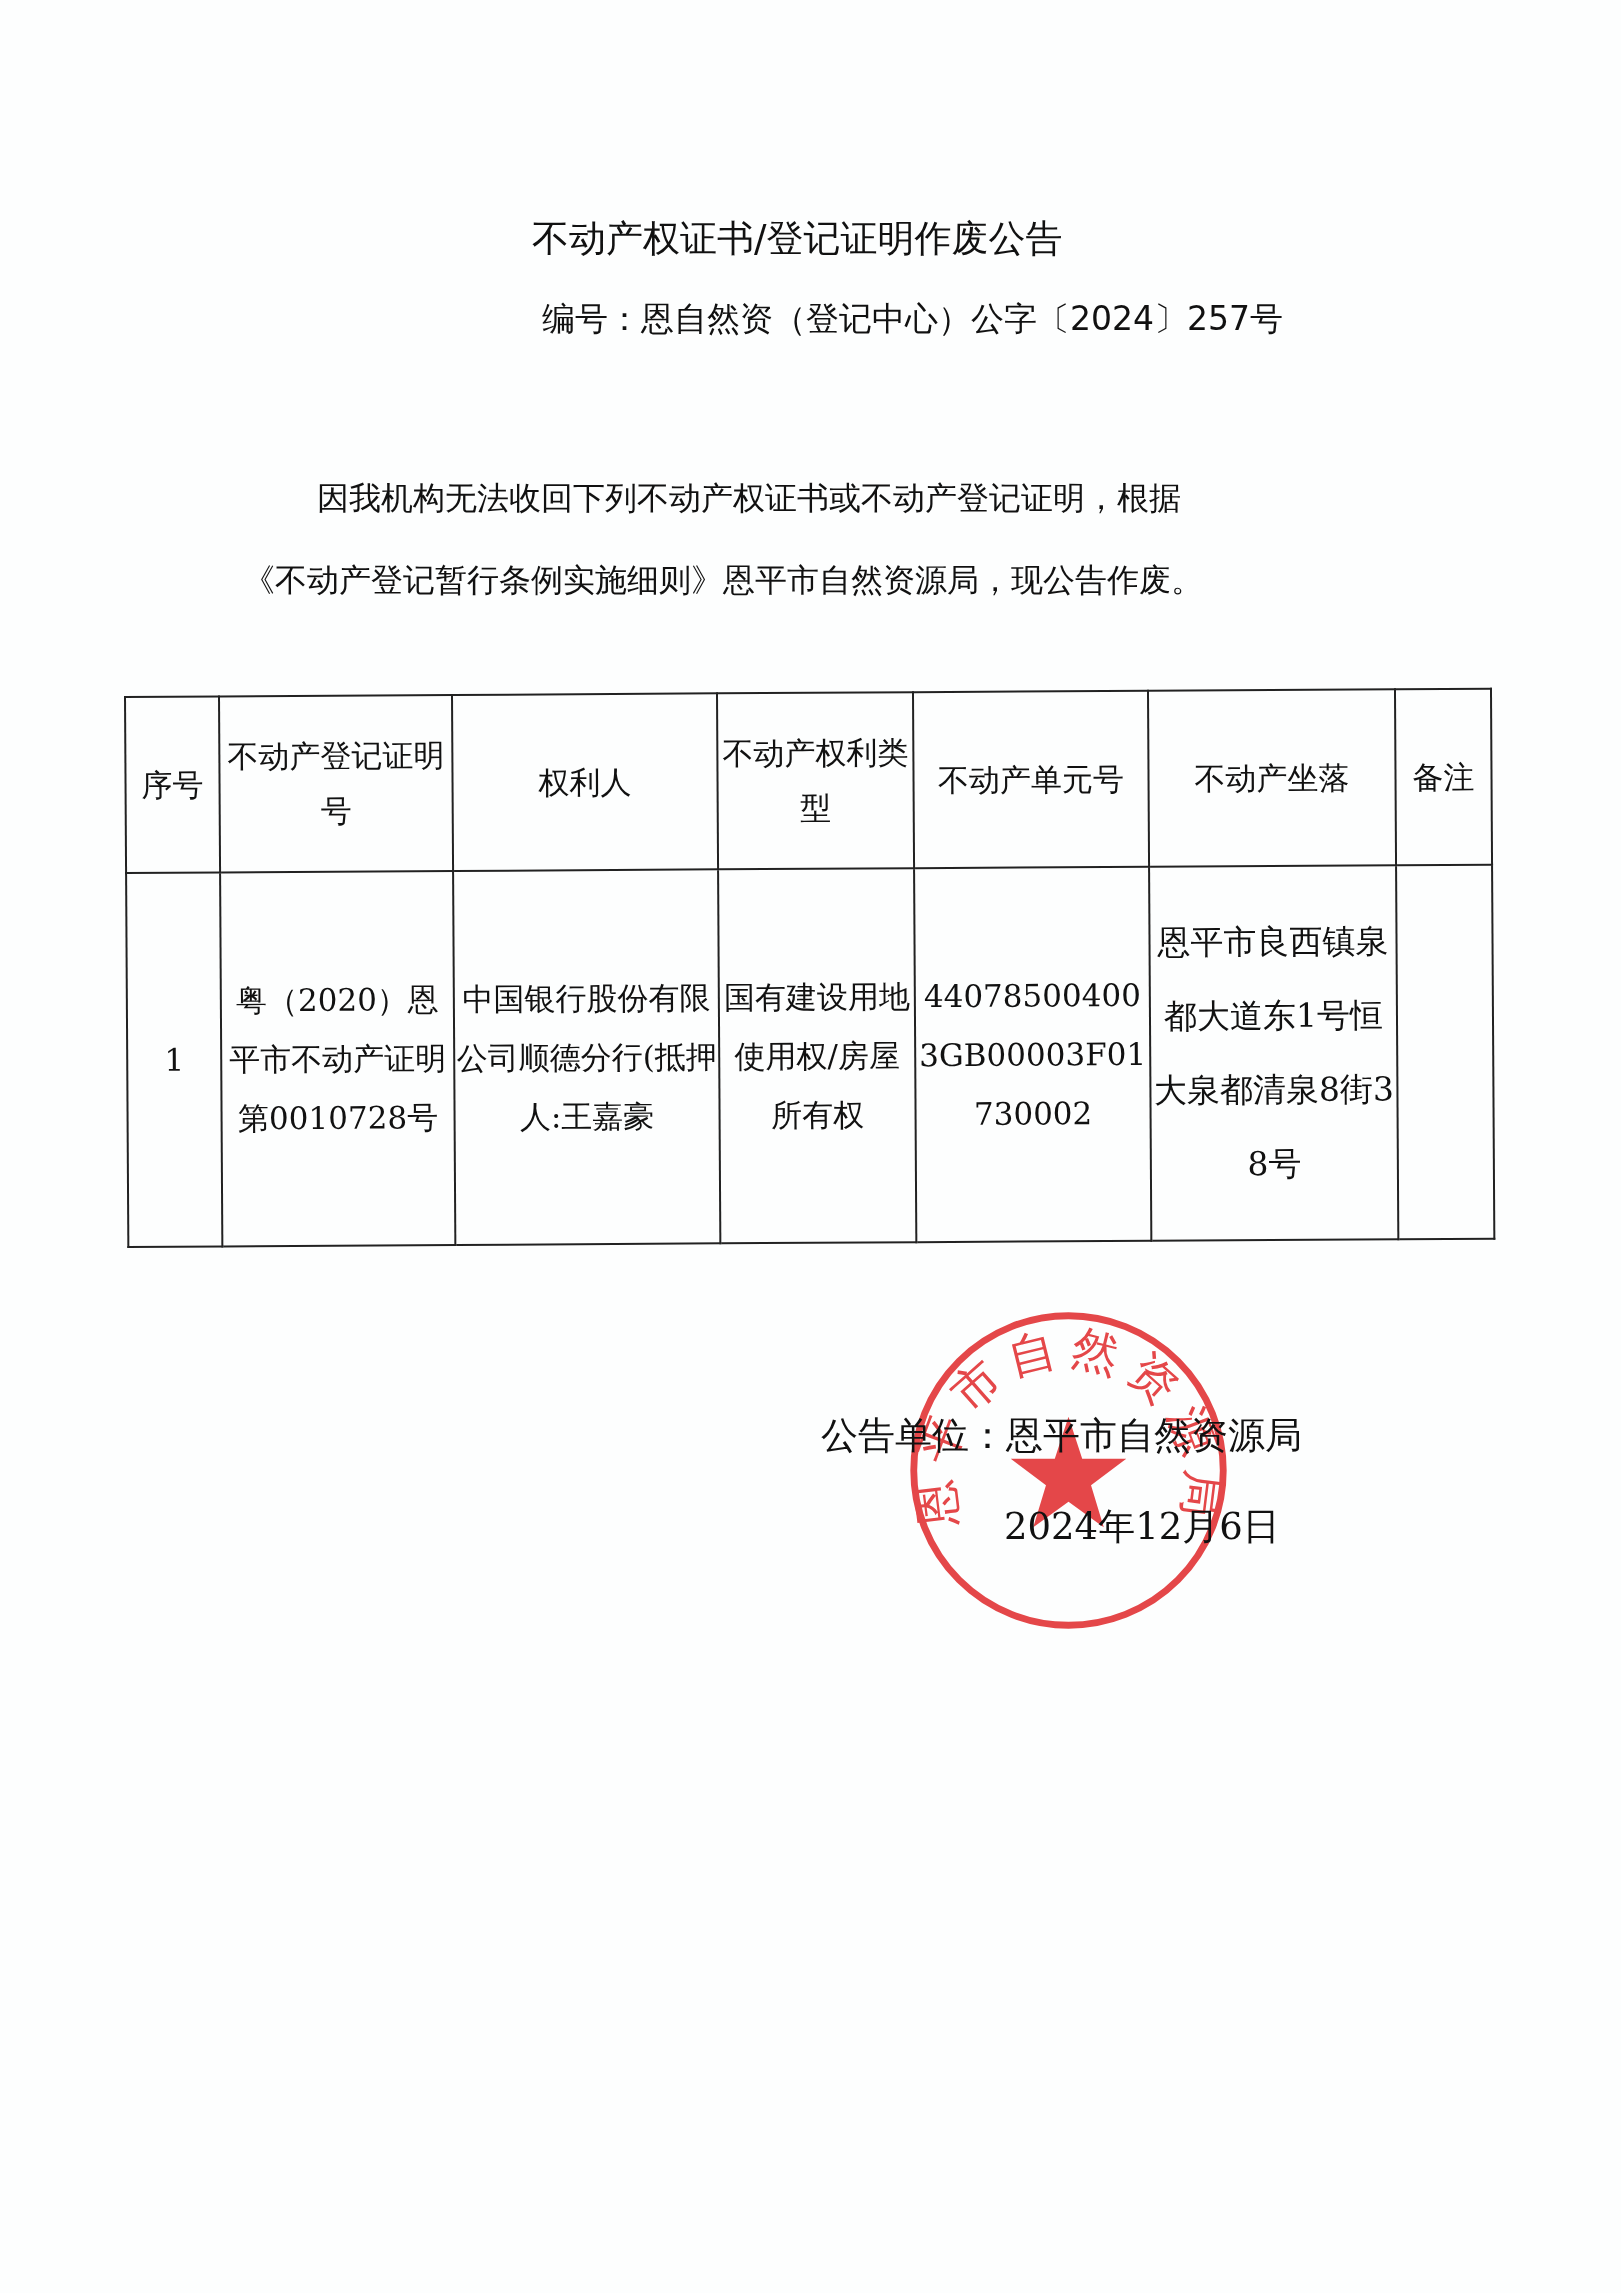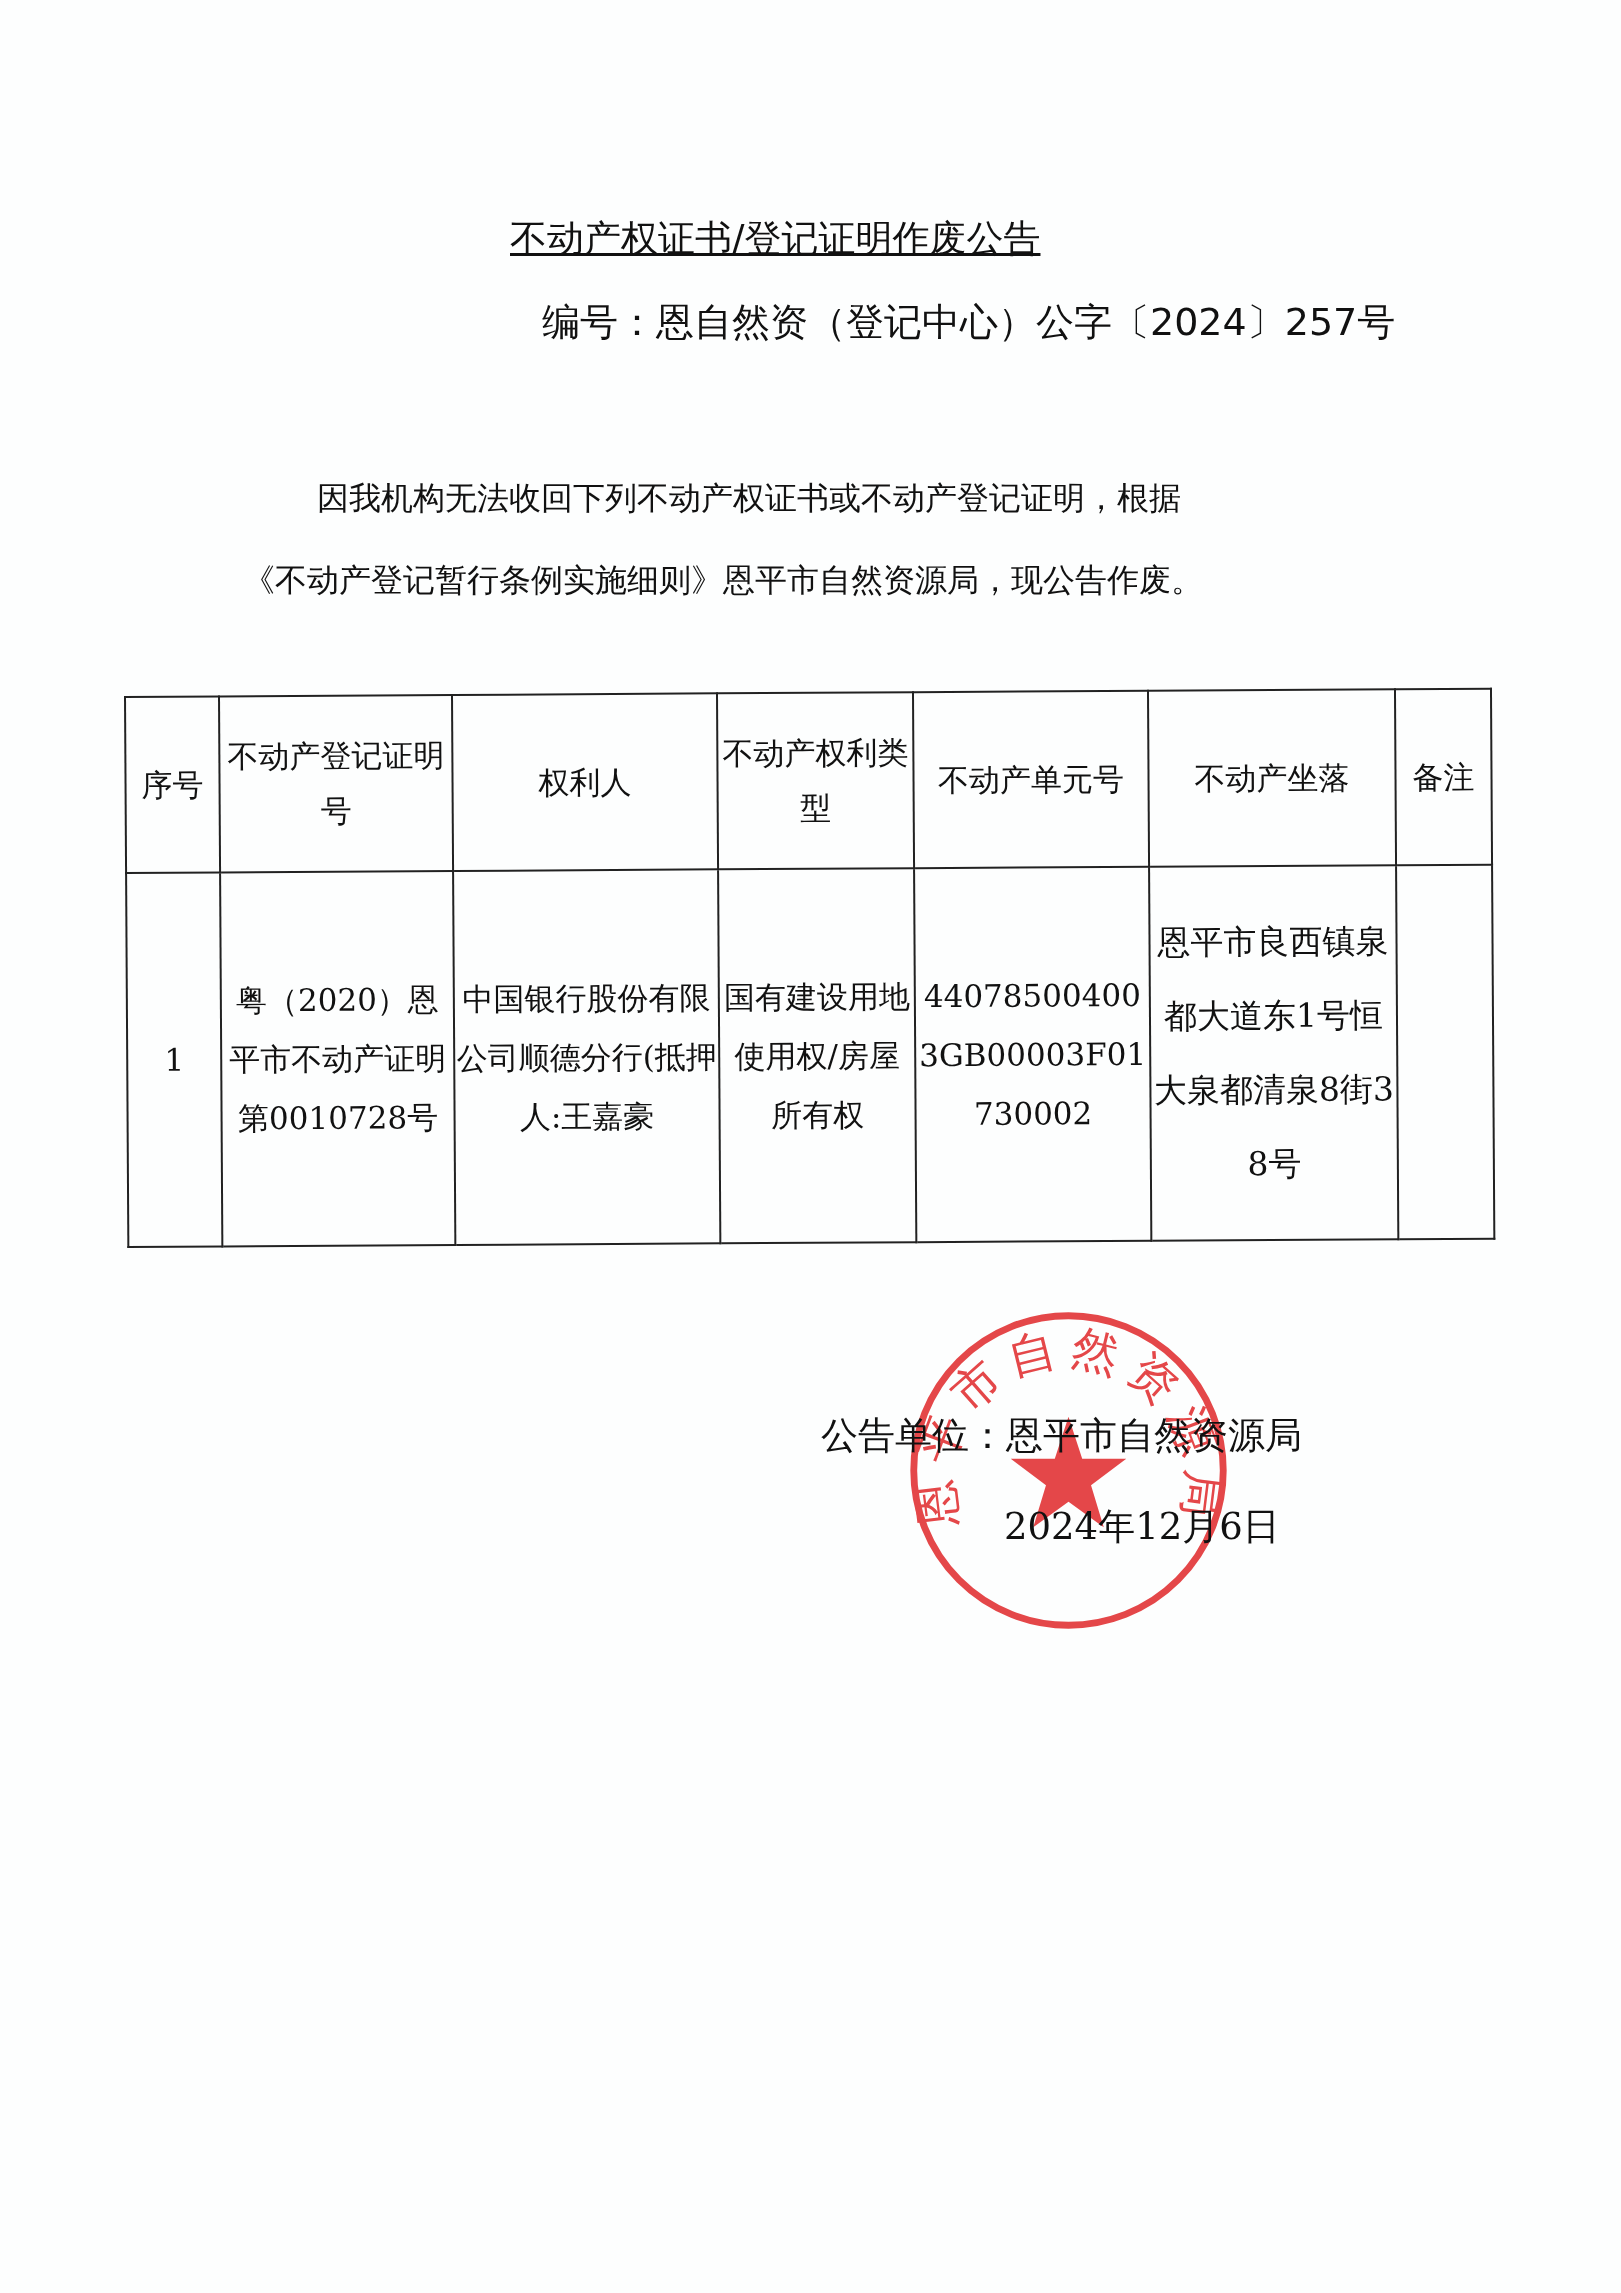--- a/index.html
+++ b/index.html
@@ -1,22 +1,22 @@
 <!DOCTYPE html>
 <html><head>
 <meta charset="utf-8">
 <style>
   html, body { margin: 0; padding: 0; }
   body {
     width: 1621px; height: 2294px; background: #fdfefe; position: relative;
     font-family: "DejaVu Serif", "Liberation Serif", serif; color: #111;
     overflow: hidden;
   }
-  .title { position: absolute; left: 510px; top: 214px; font-size: 37px; font-family: "DejaVu Sans", sans-serif; letter-spacing: 0px; text-decoration: underline; }
-  .docno { position: absolute; left: 542px; top: 297px; font-size: 38px; font-family: "DejaVu Sans", sans-serif; }
+  .title { position: absolute; left: 532px; top: 214px; font-size: 37px; font-family: "DejaVu Sans", sans-serif; letter-spacing: 0px; }
+  .docno { position: absolute; left: 542px; top: 297px; font-size: 33px; font-family: "DejaVu Sans", sans-serif; }
   .para { position: absolute; font-size: 32px; font-family: "DejaVu Sans", sans-serif; white-space: nowrap; }
   .p1 { left: 317px; top: 477px; }
   .p2 { left: 243px; top: 559px; }
   table.notice {
     position: absolute; left: 124px; top: 696px; border-collapse: collapse;
     transform: rotate(-0.35deg); transform-origin: left top;
   }
   table.notice td, table.notice th {
     border: 2px solid #222; text-align: center; vertical-align: middle;
     font-weight: normal; font-size: 31px; line-height: 59px; padding: 0; word-break: break-all;

